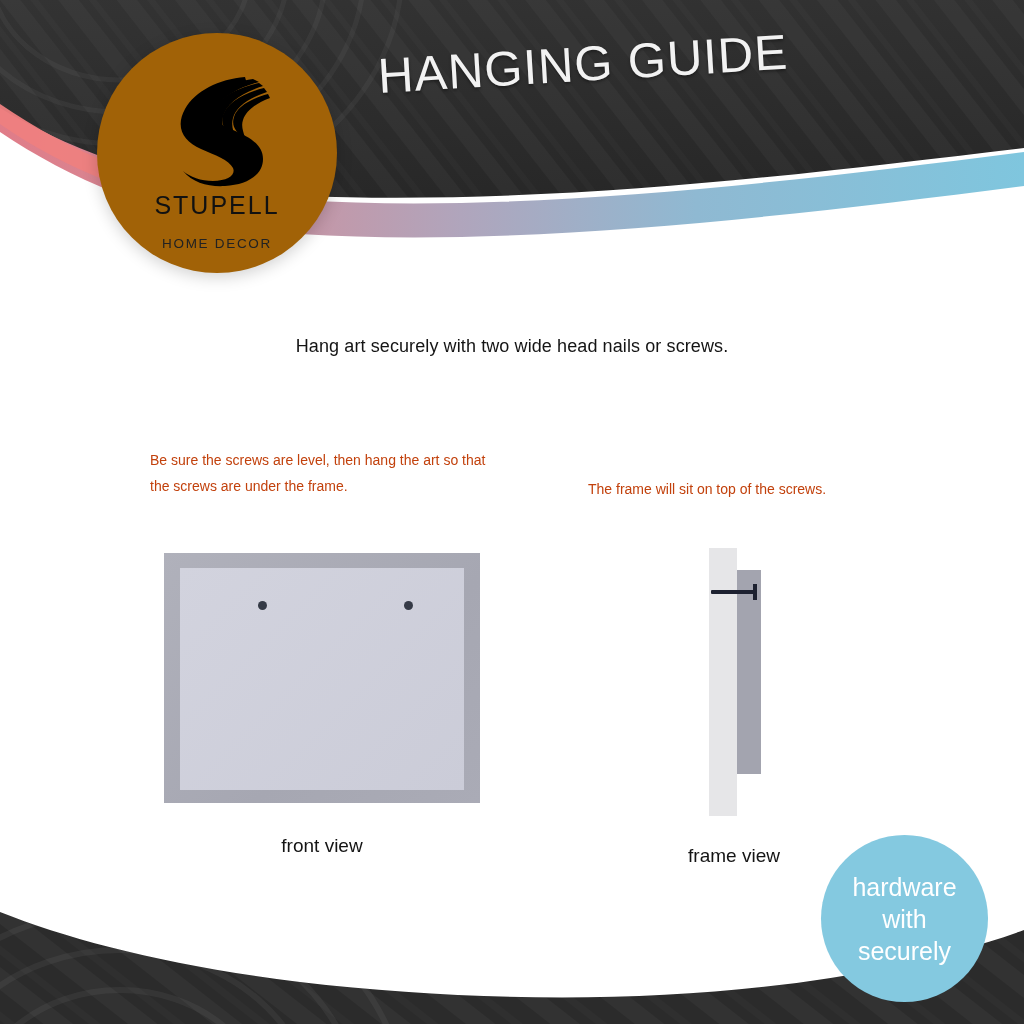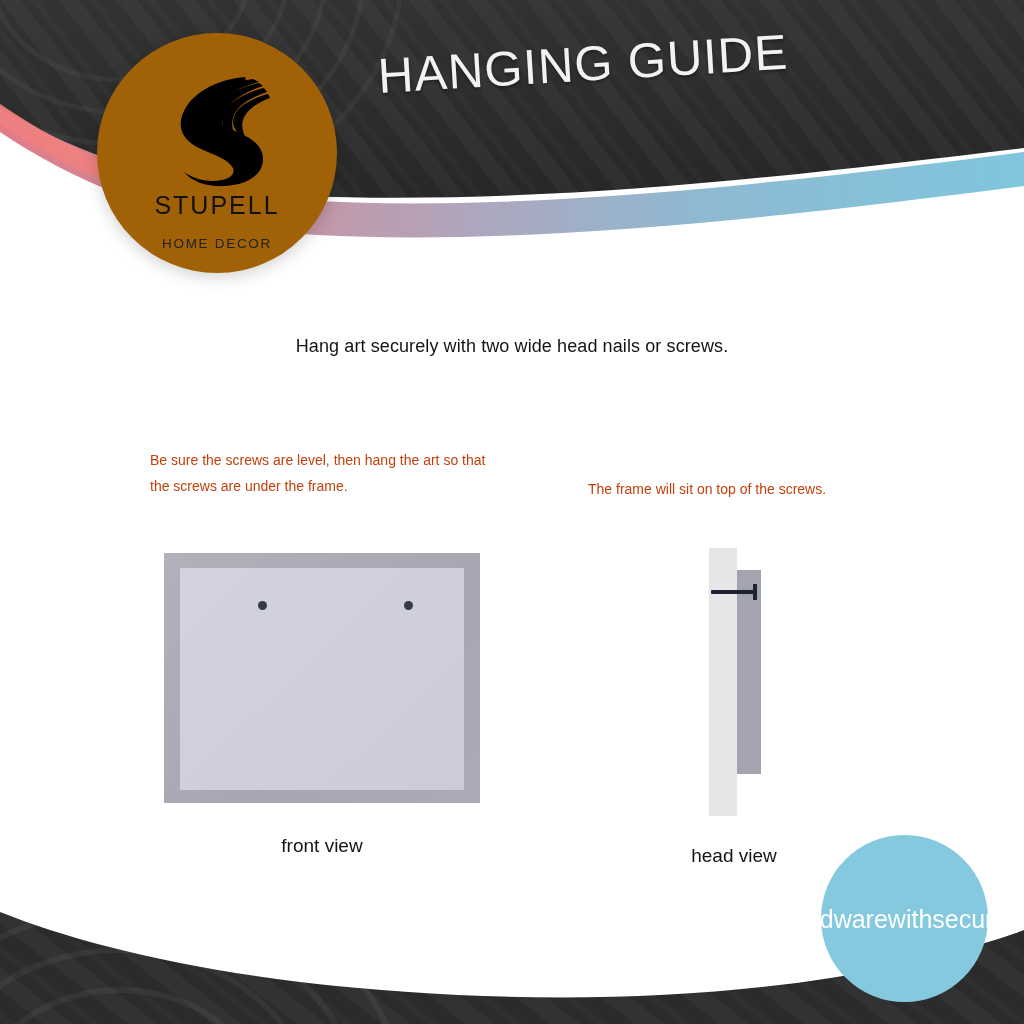--- a/index.html
+++ b/index.html
@@ -173,20 +173,21 @@
 
   
   #hardware-badge{
     position:absolute;
     left:821px;top:835px;
     width:167px;height:167px;
     border-radius:50%;
     background:#84c9e0;
     z-index:40;
     display:flex;
+    flex-direction:column;
     align-items:center;
     justify-content:center;
     color:#ffffff;
     font-size:25px;
     line-height:32px;
     text-align:center;
   }
   #hardware-badge span{display:block;}
 </style>
 </head>
@@ -302,21 +303,21 @@
 
   <div class="caption" id="side-caption">The frame will sit on top of the screws.</div>
 
   <div id="side-view">
     <div id="side-wall"></div>
     <div id="side-frame"></div>
     <div id="side-nail"></div>
     <div id="side-nail-head"></div>
   </div>
 
-  <div class="view-label" id="side-view-label">head view</div>
+  <div class="view-label" id="side-view-label">frame view</div>
 
   <div id="hardware-badge">
     <span>hardware</span>
     <span>with</span>
     <span>securely</span>
   </div>
 
 </div>
 
 </body></html>

